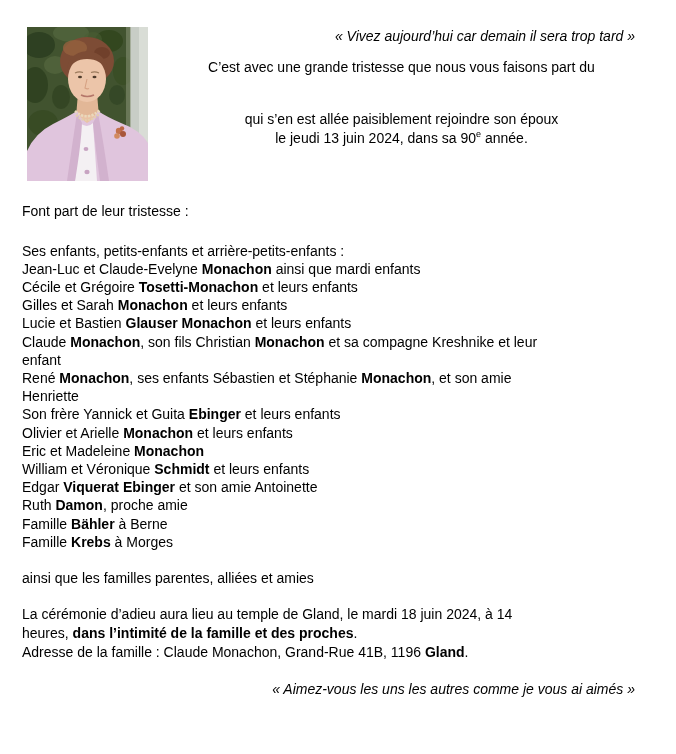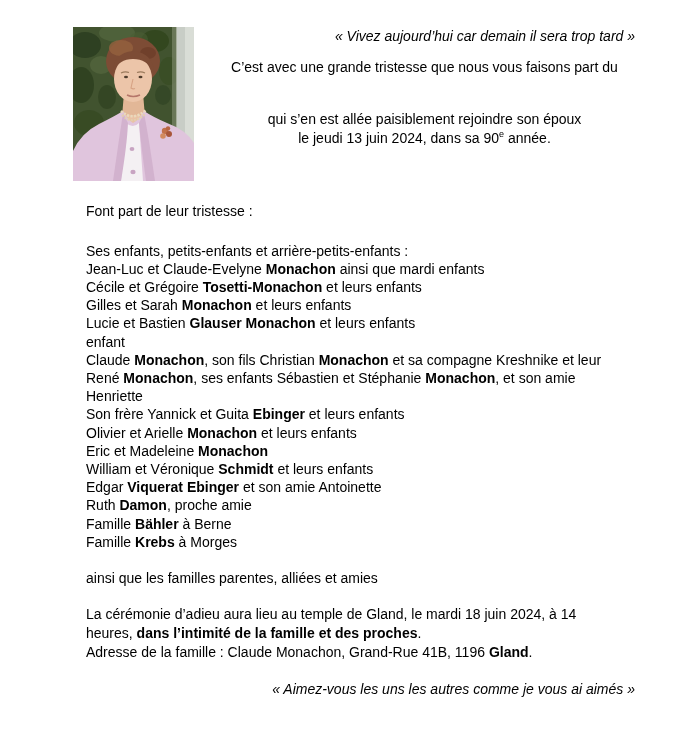--- a/index.html
+++ b/index.html
@@ -4,39 +4,39 @@
 <style>
   * { margin: 0; padding: 0; box-sizing: border-box; }
   html, body { background: #ffffff; }
   body {
     width: 676px; height: 754px;
     font-family: "Liberation Sans", sans-serif;
     font-size: 14px; line-height: 18.5px;
     color: #000000;
     overflow: hidden;
   }
-  .page { position: relative; width: 676px; height: 536px; background: #fff; padding-left: 46px; }
+  .page { position: relative; width: 676px; height: 536px; background: #fff; }
 
   
   .header-row { display: flex; padding: 27px 41px 0 27px; align-items: flex-start; }
   .photo-frame { flex: none; width: 121px; height: 154px; overflow: hidden; }
   .right-col { flex: 1; margin-left: 20px; min-width: 0; }
 
   .quote { font-style: italic; text-align: right; line-height: 19px; white-space: nowrap; }
   .intro { margin-top: 12px; line-height: 19px; text-align: center; }
   .deceased-title {
     margin-top: 17px;
     font-size: 16px; font-weight: bold; line-height: 20px;
     text-align: center; white-space: nowrap;
   }
   .passing { margin-top: 33px; line-height: 19px; text-align: center; }
   sup.age-sup { font-size: 9px; line-height: 0; vertical-align: super; }
 
   
-  .body-text { padding-left: 22px; margin-left: 18px; }
+  .body-text { padding-left: 22px; }
   .font-part { margin-top: 21px; line-height: 18.5px; }
   .family-list { margin-top: 21px; line-height: 18.2px; }
   .family-list div, .intro div, .ceremony div, .passing div { white-space: nowrap; }
   .closing { margin-top: 18.5px; line-height: 18.5px; }
   .ceremony { margin-top: 17.5px; line-height: 19px; }
   .bottom-quote { margin-top: 18px; margin-right: 41px; }
   b { font-weight: bold; }
 </style>
 </head>
 <body>
@@ -118,22 +118,22 @@
   </div>
 
   <div class="body-text">
     <div class="font-part">Font part de leur tristesse :</div>
     <div class="family-list">
         <div><span>Ses enfants, petits-enfants et arrière-petits-enfants :</span></div>
         <div><span>Jean-Luc et Claude-Evelyne </span><b>Monachon</b><span> ainsi que mardi enfants</span></div>
         <div><span>Cécile et Grégoire </span><b>Tosetti-Monachon</b><span> et leurs enfants</span></div>
         <div><span>Gilles et Sarah </span><b>Monachon</b><span> et leurs enfants</span></div>
         <div><span>Lucie et Bastien </span><b>Glauser Monachon</b><span> et leurs enfants</span></div>
+        <div><span>Claude </span><b>Monachon</b><span>, son fils Christian </span><b>Monachon</b><span> et sa compagne Kreshnike et leur</span></div>
         <div><span>enfant</span></div>
-        <div><span>Claude </span><b>Monachon</b><span>, son fils Christian </span><b>Monachon</b><span> et sa compagne Kreshnike et leur</span></div>
         <div><span>René </span><b>Monachon</b><span>, ses enfants Sébastien et Stéphanie </span><b>Monachon</b><span>, et son amie</span></div>
         <div><span>Henriette</span></div>
         <div><span>Son frère Yannick et Guita </span><b>Ebinger</b><span> et leurs enfants</span></div>
         <div><span>Olivier et Arielle </span><b>Monachon</b><span> et leurs enfants</span></div>
         <div><span>Eric et Madeleine </span><b>Monachon</b></div>
         <div><span>William et Véronique </span><b>Schmidt</b><span> et leurs enfants</span></div>
         <div><span>Edgar </span><b>Viquerat Ebinger</b><span> et son amie Antoinette</span></div>
         <div><span>Ruth </span><b>Damon</b><span>, proche amie</span></div>
         <div><span>Famille </span><b>Bähler</b><span> à Berne</span></div>
         <div><span>Famille </span><b>Krebs</b><span> à Morges</span></div>

